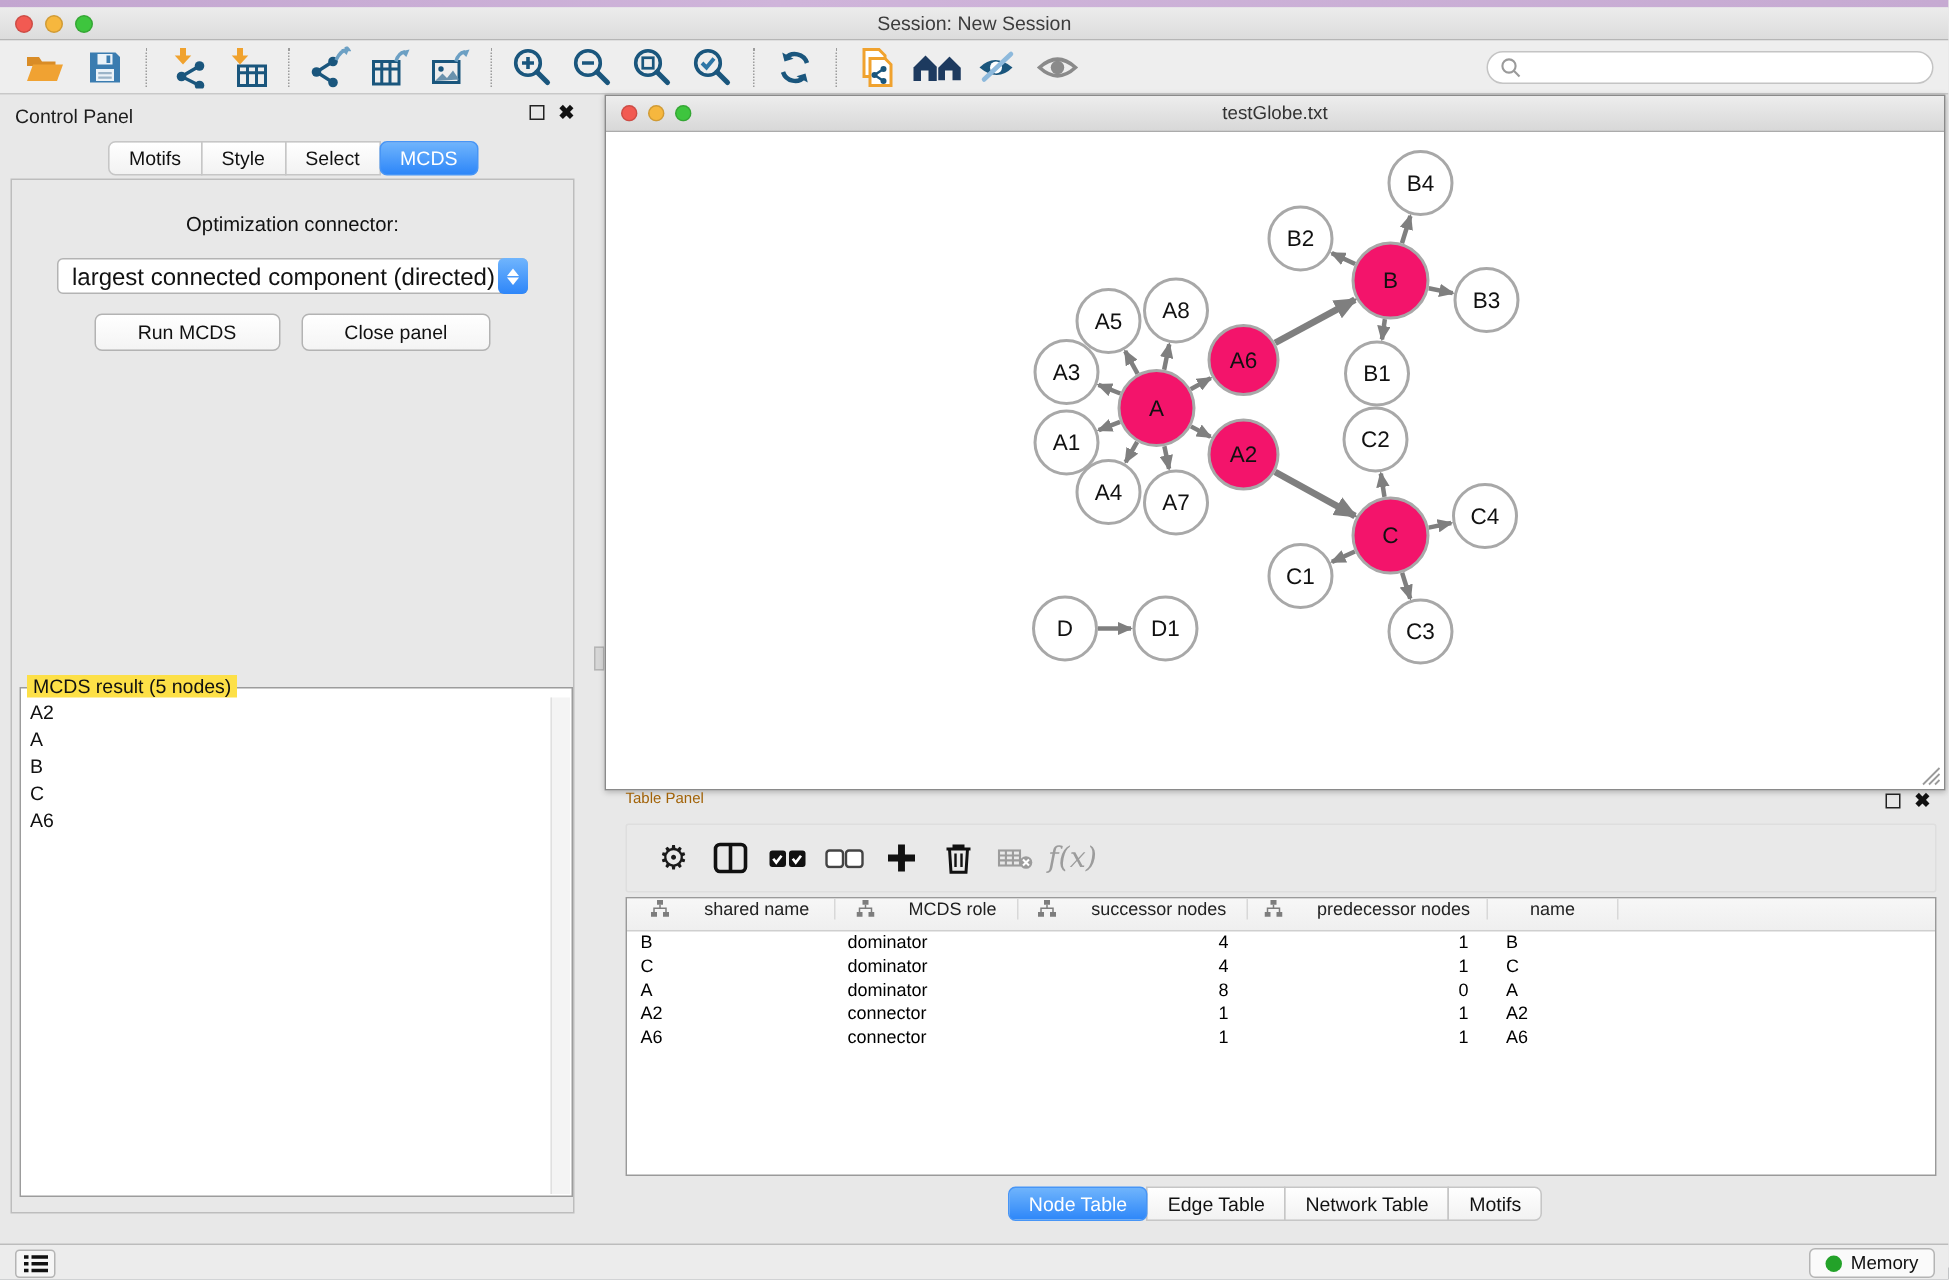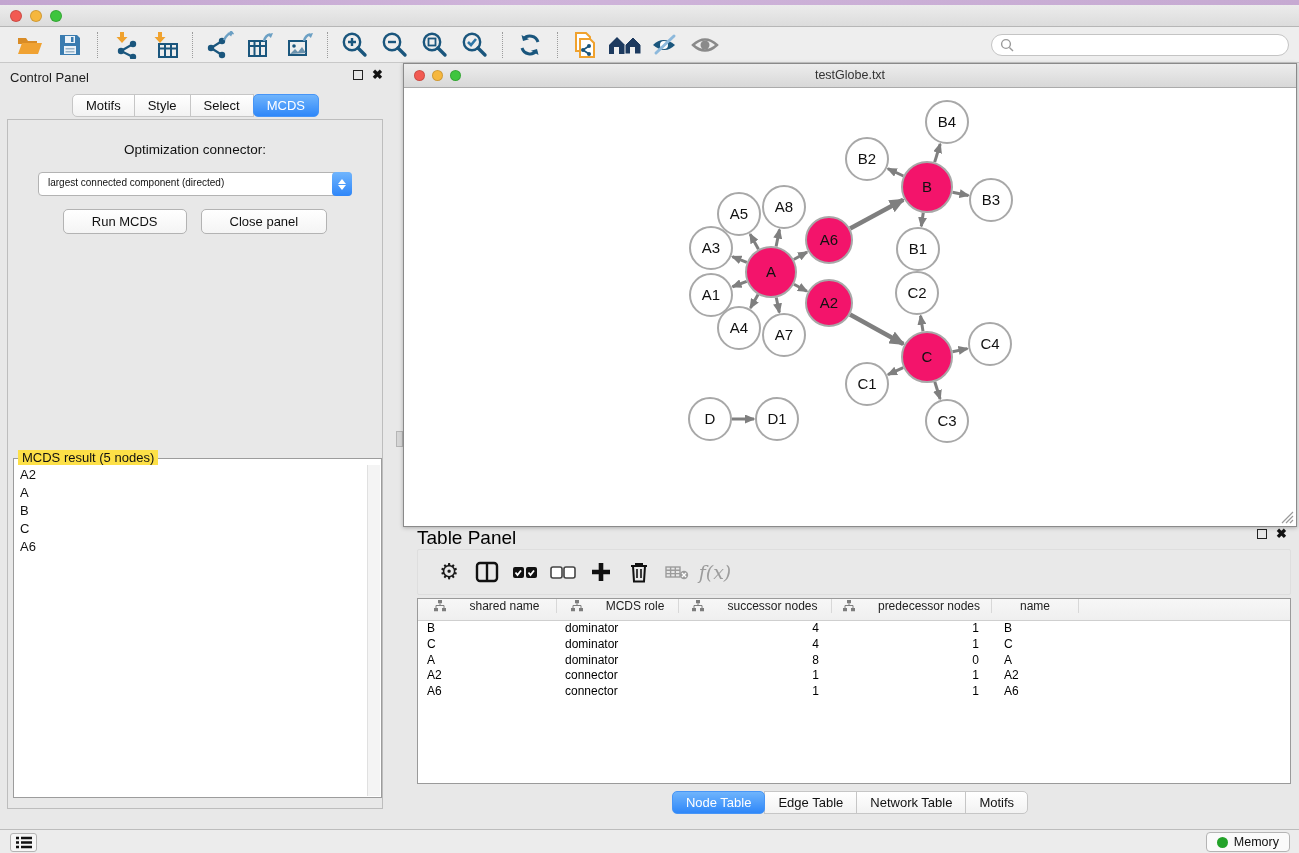--- a/index.html
+++ b/index.html
@@ -41,21 +41,21 @@
      font-size:13px; color:#111; margin-left:-1px; position:relative; }
   .seg-tab:first-child { border-radius:5px 0 0 5px; margin-left:0; }
   .seg-tab:last-child { border-radius:0 5px 5px 0; }
   .seg-tab.active { background:linear-gradient(#6fb4fc,#2e87f9); color:#fff; border-color:#4795f6; border-radius:5px; z-index:2; }
 
   .panel-body { position:absolute; left:7px; top:56px; width:376px; height:690px;
      border:1px solid #bdbdbd; background:#e8e8e8; }
   .opt-label { margin-top:22px; text-align:center; font-size:13.5px; color:#111; }
   .select-box { position:relative; margin:15px auto 0; width:314px; height:24px; background:#fff;
      border:1px solid #b3b3b3; border-radius:4px; }
-  .select-box .sel-text { position:absolute; left:9px; top:4px; font-size:10px; color:#111; }
+  .select-box .sel-text { position:absolute; left:9px; top:4px; font-size:16px; color:#111; }
   .stepper { position:absolute; right:-1px; top:-1px; width:20px; height:24px; border-radius:4px;
      background:linear-gradient(#70b5fd,#2e86f9); display:flex; flex-direction:column; align-items:center; justify-content:center; gap:1px; }
   .chev-up { width:0; height:0; border-left:4px solid transparent; border-right:4px solid transparent; border-bottom:5px solid #fff; }
   .chev-down { width:0; height:0; border-left:4px solid transparent; border-right:4px solid transparent; border-top:5px solid #fff; }
   .btn-row { display:flex; justify-content:center; gap:14px; margin-top:13px; }
   .push-btn { background:linear-gradient(#ffffff,#f4f4f4); border:1px solid #b3b3b3; border-radius:5px;
      font-size:13px; color:#111; padding:4px 28px; font-family:"Liberation Sans",sans-serif; }
 
   .mcds-fieldset { position:absolute; left:13px; top:395px; width:369px; height:340px;
      border:1px solid #9c9c9c; background:#fff; }
@@ -73,21 +73,21 @@
   .net-lights { position:absolute; left:10px; top:6px; display:flex; gap:7px; }
   .net-canvas { position:absolute; left:1px; top:25px; right:1px; bottom:1px; background:#fff; }
   .resize-grip { position:absolute; right:2px; bottom:2px; width:15px; height:15px; }
   .divider-handle-v { position:absolute; left:396px; top:426px; width:7px; height:16px; background:#d6d6d6; border:1px solid #b5b5b5; }
   .divider-handle-h { position:absolute; left:845px; top:508px; width:16px; height:7px; background:#d6d6d6; border:1px solid #b5b5b5; }
 
   .gnode-label { font-size:15px; fill:#111; }
 
   
   .table-panel { position:absolute; left:403px; top:516px; width:894px; height:295px; }
-  .tp-header { position:absolute; left:14px; top:6px; font-size:19px; color:#000000; }
+  .tp-header { position:absolute; left:14px; top:6px; font-size:10px; color:#a16207; }
   .tp-ctrls { position:absolute; right:10px; top:8px; display:flex; gap:9px; align-items:center; }
   .tp-toolbar { position:absolute; left:14px; top:28px; right:6px; height:46px; background:#e9e9e9;
      border:1px solid #dedede; border-radius:2px; display:flex; align-items:center; padding-left:14px; gap:4px; }
   .tp-tool { width:34px; height:32px; display:flex; align-items:center; justify-content:center; }
   .gear-glyph { font-size:22px; color:#1a1a1a; line-height:1; }
   .fx-glyph { font-family:"DejaVu Serif", serif; font-style:italic; font-size:19px; color:#9c9c9c; }
 
   .data-table { position:absolute; left:14px; top:77px; right:6px; height:186px; background:#fff; border:1px solid #9a9a9a; overflow:hidden; }
   .t-grid { display:grid; grid-template-columns:139px 122px 153px 160px 87px 1fr; }
   .t-headrow { background:linear-gradient(#f7f7f7,#efefef); border-bottom:1px solid #cfcfcf; height:22px; }
@@ -116,20 +116,21 @@
 <div class="desktop-strip-bottom"></div>
 
 <div class="app">
 
   <div class="titlebar">
     <div class="lights">
       <span class="light red"></span>
       <span class="light yellow"></span>
       <span class="light green"></span>
     </div>
+    <div class="title">Session: New Session</div>
   </div>
 
   <div class="toolbar">
     <div class="tb-btn">
       <svg width="28" height="24" viewBox="0 0 28 24">
         <path d="M2,5 h8 l2,3 h9 v3 h-19 z" fill="#d98c26"></path>
         <path d="M2,21 L6,10 h20 l-4,11 z" fill="#f0a232"></path>
       </svg>
     </div>
     <div class="tb-btn">

